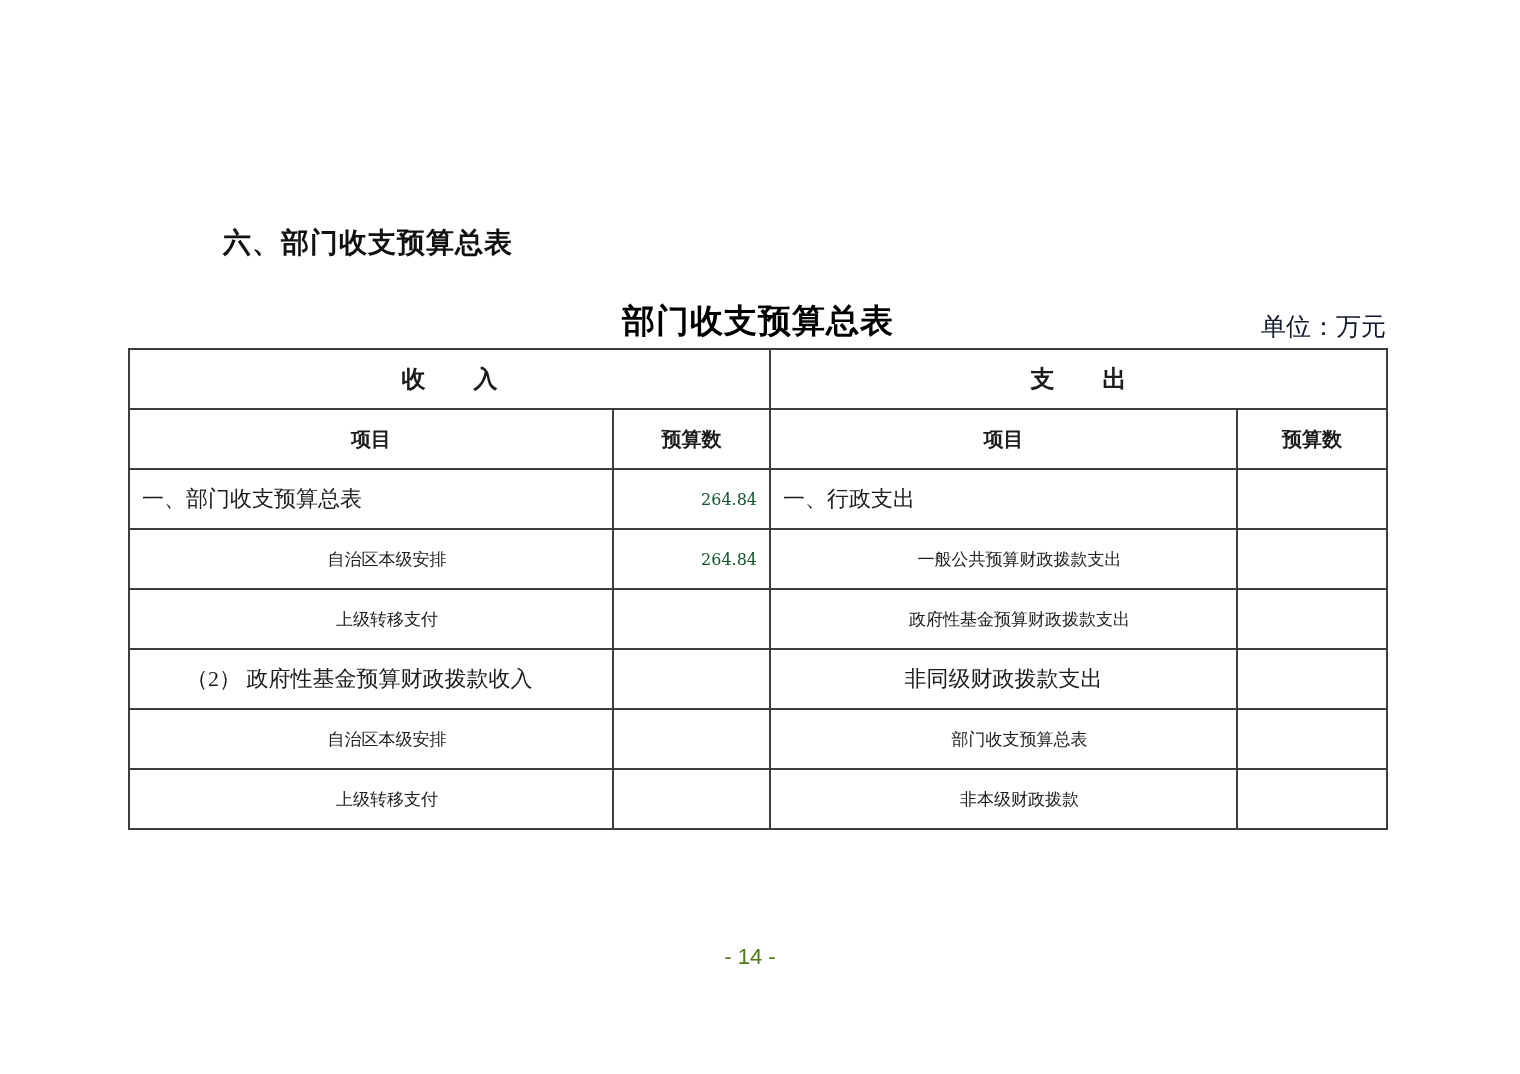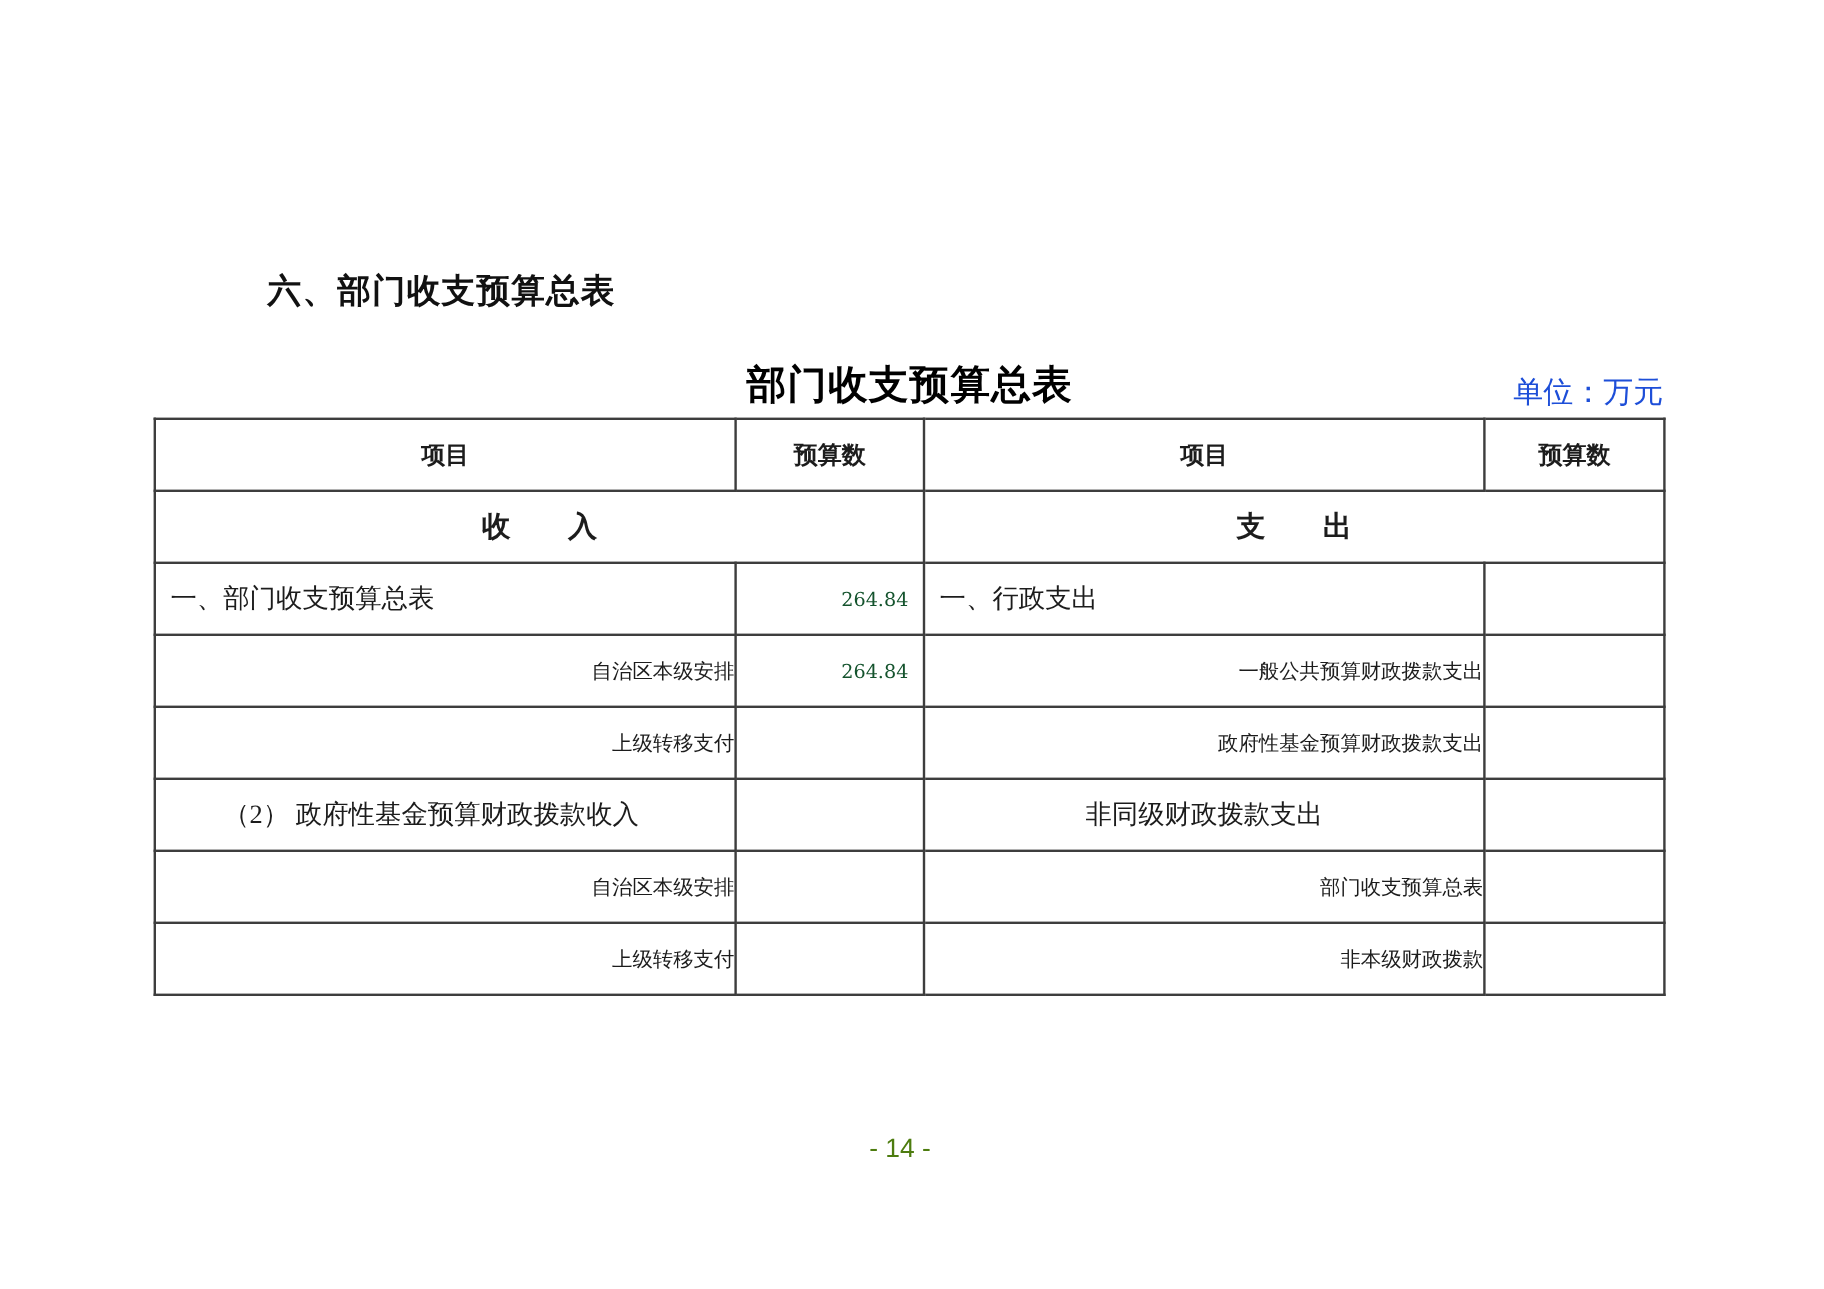--- a/index.html
+++ b/index.html
@@ -31,21 +31,21 @@
     font-size: 33px;
     letter-spacing: 1px;
     color: #000;
     margin-top: 31px;
   }
   .unit-row {
     position: absolute;
     top: 310px;
     right: 134px;
     font-size: 25px;
-    color: #1d4ed8;
+    color: #0f172a;
     white-space: nowrap;
   }
   table.budget {
     position: absolute;
     left: 128px; top: 348px;
     width: 1258px;
     border-collapse: collapse;
     table-layout: fixed;
   }
   table.budget td {
@@ -61,21 +61,21 @@
     font-size: 24px;
   }
   td.hdr2 {
     text-align: center;
     font-weight: bold;
     font-size: 20px;
   }
   td.item-l1 { font-size: 22px; text-align: left; padding-left: 12px; }
   td.item-l2 { font-size: 22px; text-align: left; padding-left: 56px; }
   td.item-l2b { font-size: 22px; text-align: left; padding-left: 66px; }
-  td.c-small { font-size: 17px; text-align: right; padding-left: 32px; }
+  td.c-small { font-size: 17px; text-align: center; padding-left: 32px; }
   td.c-large { font-size: 22px; text-align: center; }
   td.val {
     text-align: right;
     padding-right: 12px;
     font-size: 16px;
     font-family: "DejaVu Serif", serif;
     color: #14532d;
   }
   .page-number {
     position: absolute;
@@ -98,28 +98,28 @@
 
 <table class="budget">
   <colgroup>
     <col style="width:484px">
     <col style="width:157px">
     <col style="width:467px">
     <col style="width:150px">
   </colgroup>
   <tbody>
     <tr>
+      <td class="hdr1" colspan="2">收　　入</td>
+      <td class="hdr1" colspan="2">支　　出</td>
+    </tr>
+    <tr>
       <td class="hdr2">项目</td>
       <td class="hdr2">预算数</td>
       <td class="hdr2">项目</td>
       <td class="hdr2">预算数</td>
-    </tr>
-    <tr>
-      <td class="hdr1" colspan="2">收　　入</td>
-      <td class="hdr1" colspan="2">支　　出</td>
     </tr>
     <tr>
       <td class="item-l1">一、部门收支预算总表</td>
       <td class="val">264.84</td>
       <td class="item-l1">一、行政支出</td>
       <td class="val"></td>
     </tr>
     <tr>
       <td class="c-small">自治区本级安排</td>
       <td class="val">264.84</td>

